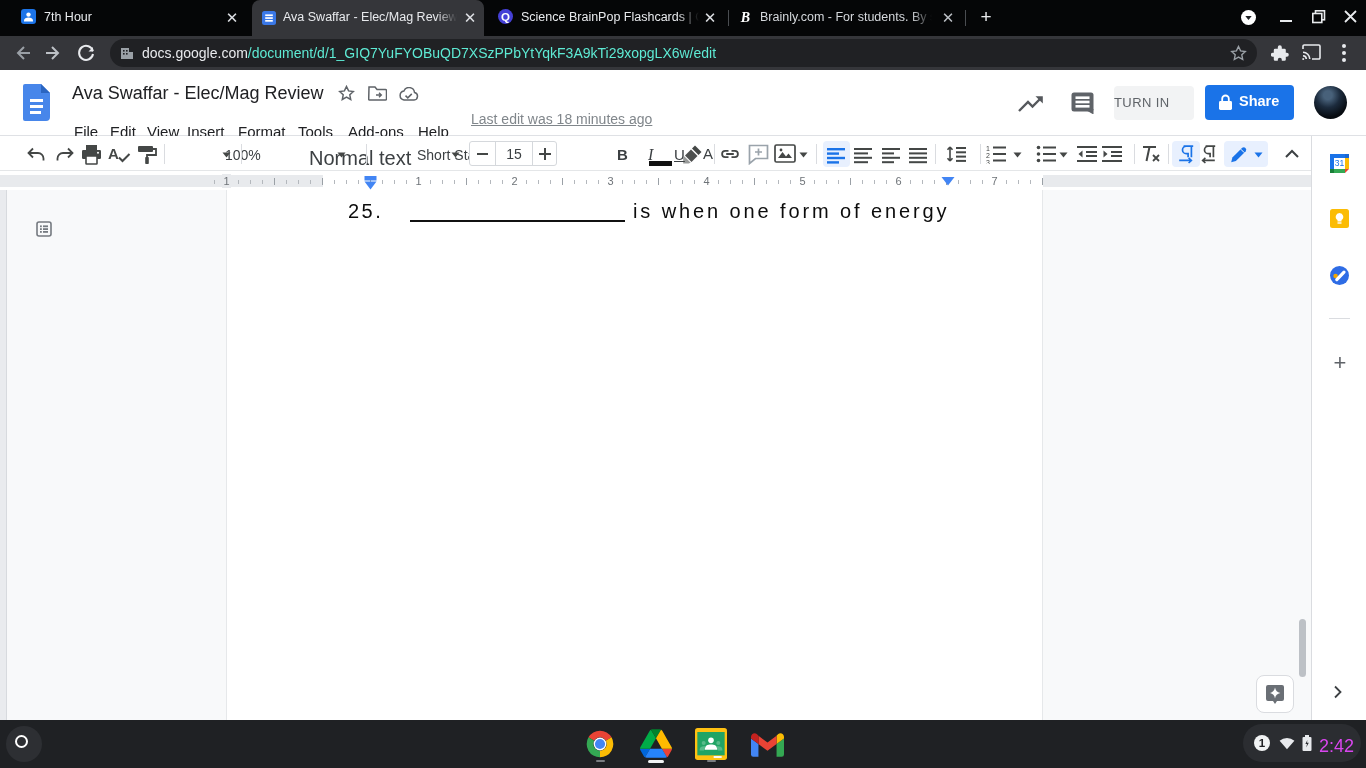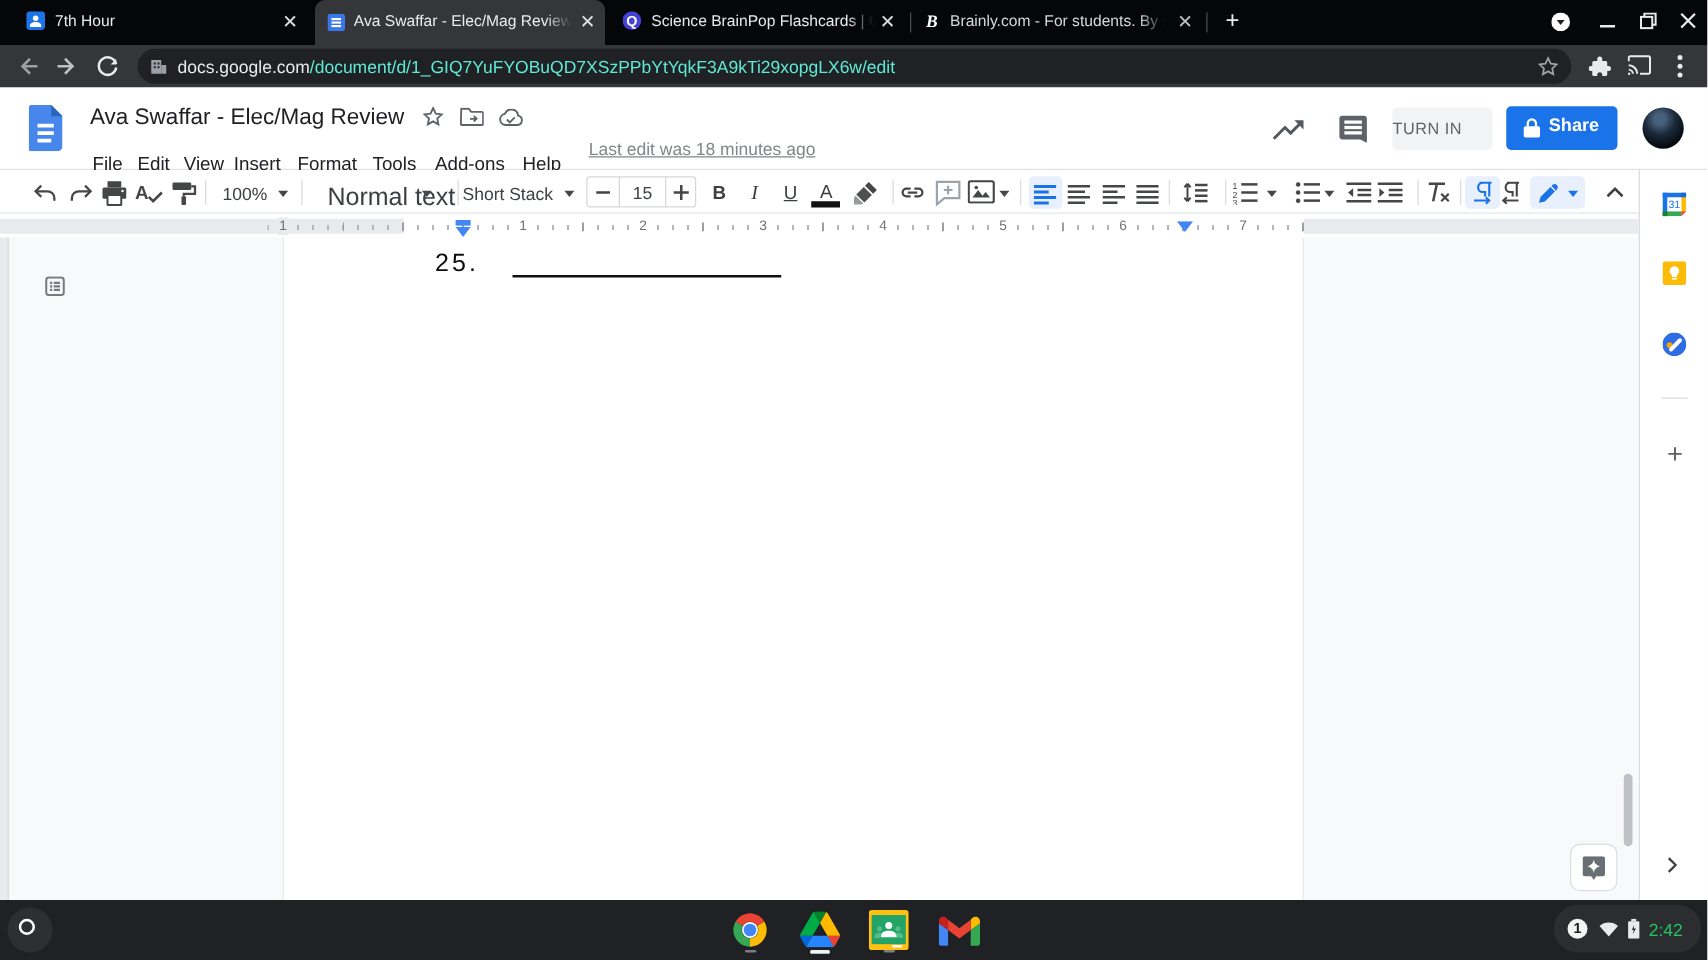--- a/index.html
+++ b/index.html
@@ -23,21 +23,21 @@
 
   
   .head { left:0; top:70px; width:1366px; height:66px; background:#fff; border-bottom:1px solid #dfe1e5; }
   .title { position:absolute; left:72px; top:13px; font-size:18px; color:#202124; }
   .menu { position:absolute; top:41px; font-size:15px; color:#202124;margin-top:12px; }
   .lastedit { position:absolute; left:471px; top:41px; font-size:14px; color:#80868b; text-decoration:underline; }
 
   
   .tbar { left:0; top:136px; width:1311px; height:35px; background:#fff; border-bottom:1px solid #e4e6e8; }
   .tsep { position:absolute; top:8px; width:1px; height:20px; background:#dadce0; }
-  .tbtxt { position:absolute; font-size:14px; color:#3c4043; }
+  .tbtxt { position:absolute; font-size:14px; color:#3c4043;margin-left:47px; }
   .bluebg { position:absolute; background:#e8f0fe; border-radius:4px; }
 
   
   .ruler { left:0; top:172px; width:1311px; height:18px; background:#fff; }
   .rgray { position:absolute; background:#e8eaed; }
   .rnum { position:absolute; top:2px; font-size:11px; color:#6e7378; line-height:14px; }
 
   
   .canvas { left:0; top:190px; width:1311px; height:530px; background:#f8f9fa; }
   .page { position:absolute; left:226px; top:0; width:817px; height:530px; background:#fff;
@@ -405,20 +405,21 @@
         <rect x="1" y="1" width="14" height="14" rx="2" fill="none" stroke="#757a80" stroke-width="1.6"></rect>
         <rect x="4" y="4.4" width="1.8" height="1.8" fill="#757a80"></rect>
         <rect x="7" y="4.4" width="5" height="1.8" fill="#757a80"></rect>
         <rect x="4" y="7.2" width="1.8" height="1.8" fill="#757a80"></rect>
         <rect x="7" y="7.2" width="5" height="1.8" fill="#757a80"></rect>
         <rect x="4" y="10" width="1.8" height="1.8" fill="#757a80"></rect>
         <rect x="7" y="10" width="5" height="1.8" fill="#757a80"></rect>
       </svg>
     <div class="doctx" id="t-num" style="left:348px;top:10px;letter-spacing:2.5px">25.</div>
     <div class="abs" style="left:410px;top:30px;width:215px;height:2px;background:#111"></div>
+    <div class="doctx" id="t-l1" style="left:633px;top:10px;letter-spacing:2.89px">is when one form of energy</div>
     <div class="abs" style="left:1299px;top:429px;width:7px;height:58px;background:#bdc1c6;border-radius:4px"></div>
     <div class="abs" style="left:1256px;top:485px;width:38px;height:38px;background:#fff;border:1px solid #dadce0;border-radius:8px">
       <svg class="abs" style="left:9px;top:9px" width="18" height="19">
           <path d="M2 0h14a2 2 0 0 1 2 2v12a2 2 0 0 1-2 2h-5l-2 3-2-3H2a2 2 0 0 1-2-2V2a2 2 0 0 1 2-2z" fill="#6a6f75"></path>
           <path d="M9 2.6C9.6 5.8 11.2 7.4 14.4 8 11.2 8.6 9.6 10.2 9 13.4 8.4 10.2 6.8 8.6 3.6 8 6.8 7.4 8.4 5.8 9 2.6Z" fill="#fff"></path>
         </svg>
     </div>
   </div>
 
   <div class="abs side">
@@ -494,16 +495,16 @@
       <div class="abs" style="left:1243px;top:724px;width:118px;height:38px;border-radius:19px;background:#2b2d31">
 <div class="abs" style="left:11px;top:11px;width:16px;height:16px;border-radius:50%;background:#f1f3f4;color:#202124;font-size:11.5px;font-weight:bold;text-align:center;line-height:16px">1</div>
 <svg class="abs" style="left:36px;top:12px" width="16" height="14">
           <path d="M8 13.2L0.6 4.8A11.2 11.2 0 0 1 15.4 4.8z" fill="#e8eaed"></path>
         </svg>
 <svg class="abs" style="left:59px;top:11px" width="10" height="16">
           <rect x="3" y="0" width="4" height="2" fill="#e8eaed"></rect>
           <rect x="0.5" y="2" width="9" height="14" rx="1" fill="#e8eaed"></rect>
           <path d="M5.4 5l-2 4h1.6l-0.8 3.4 2.6-4.6H5z" fill="#2b2d31"></path>
         </svg>
-<div class="abs" style="left:76px;top:12px;width:40px;color:#22c55e;font-size:14px">2:42</div>
+<div class="abs" style="left:76px;top:12px;width:40px;color:#d946ef;font-size:18px">2:42</div>
 </div>
     </div>
 </div>
 
 </body></html>

